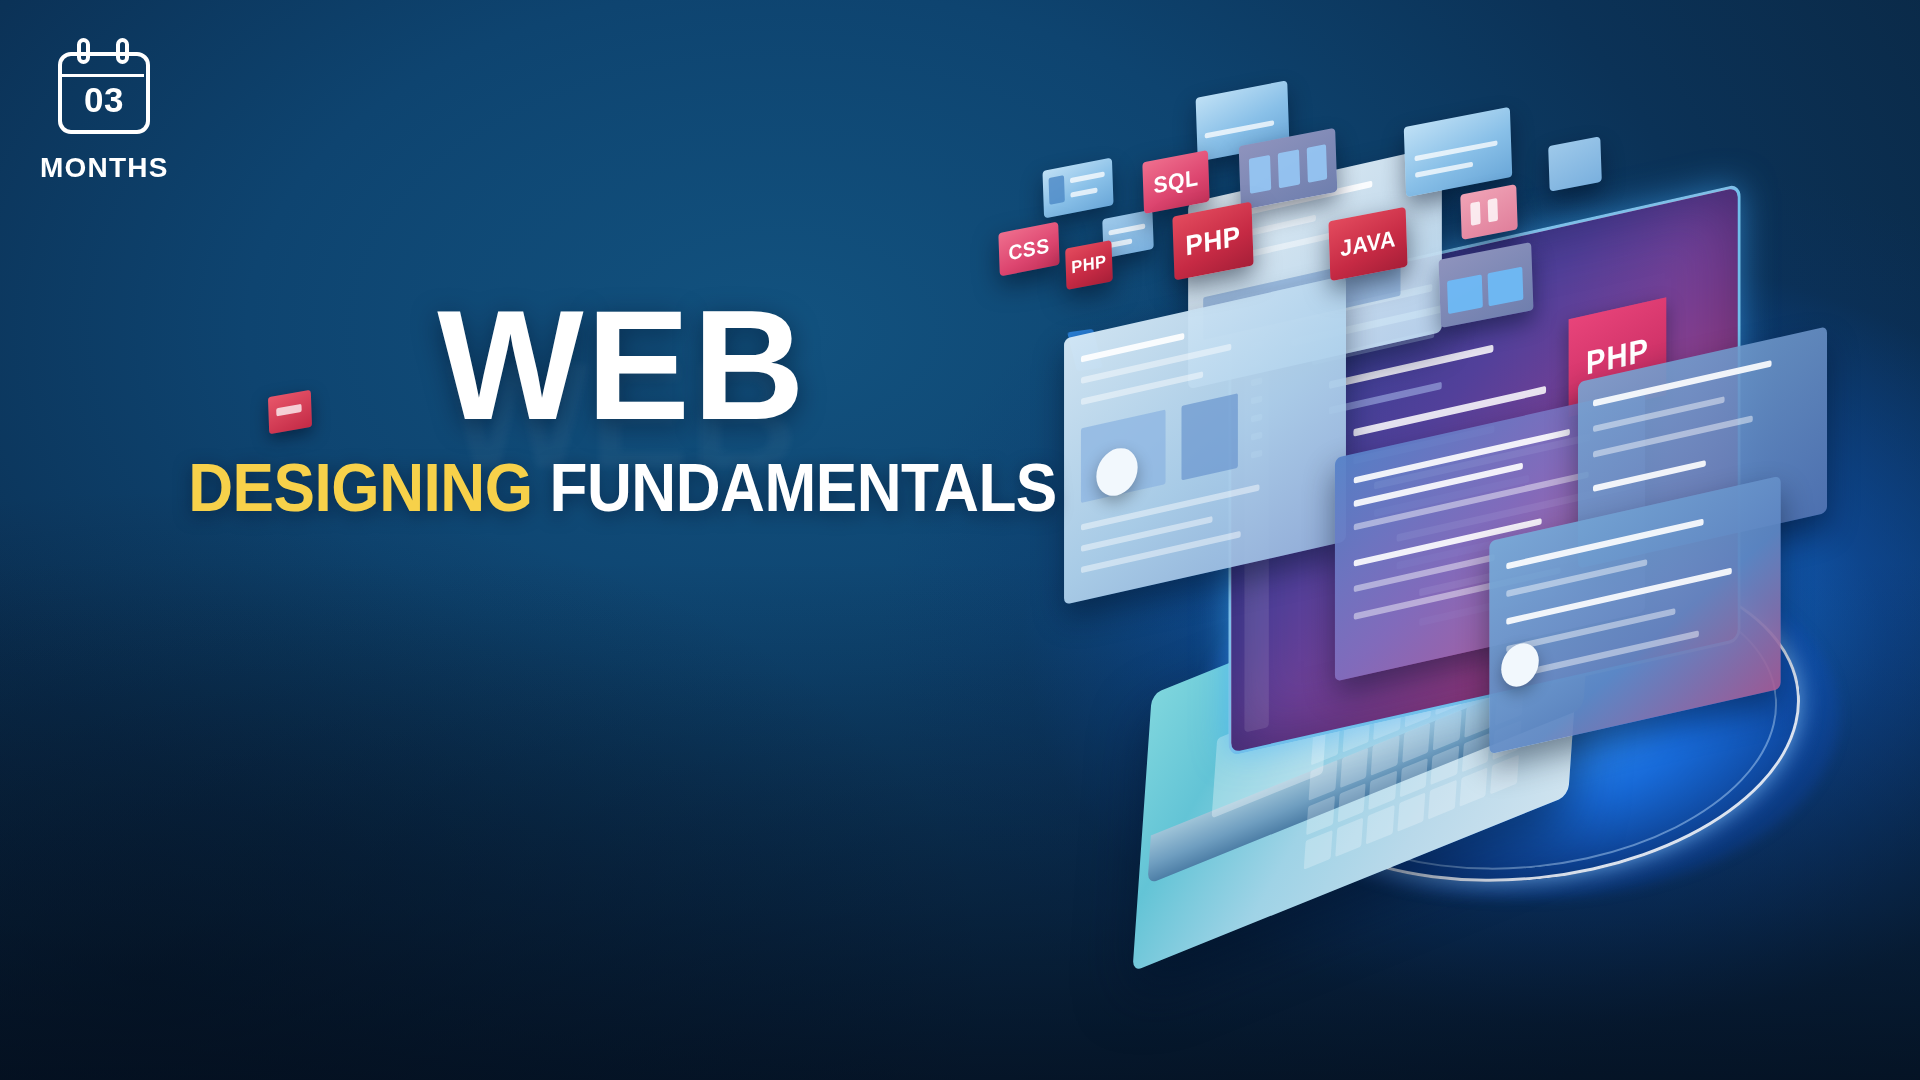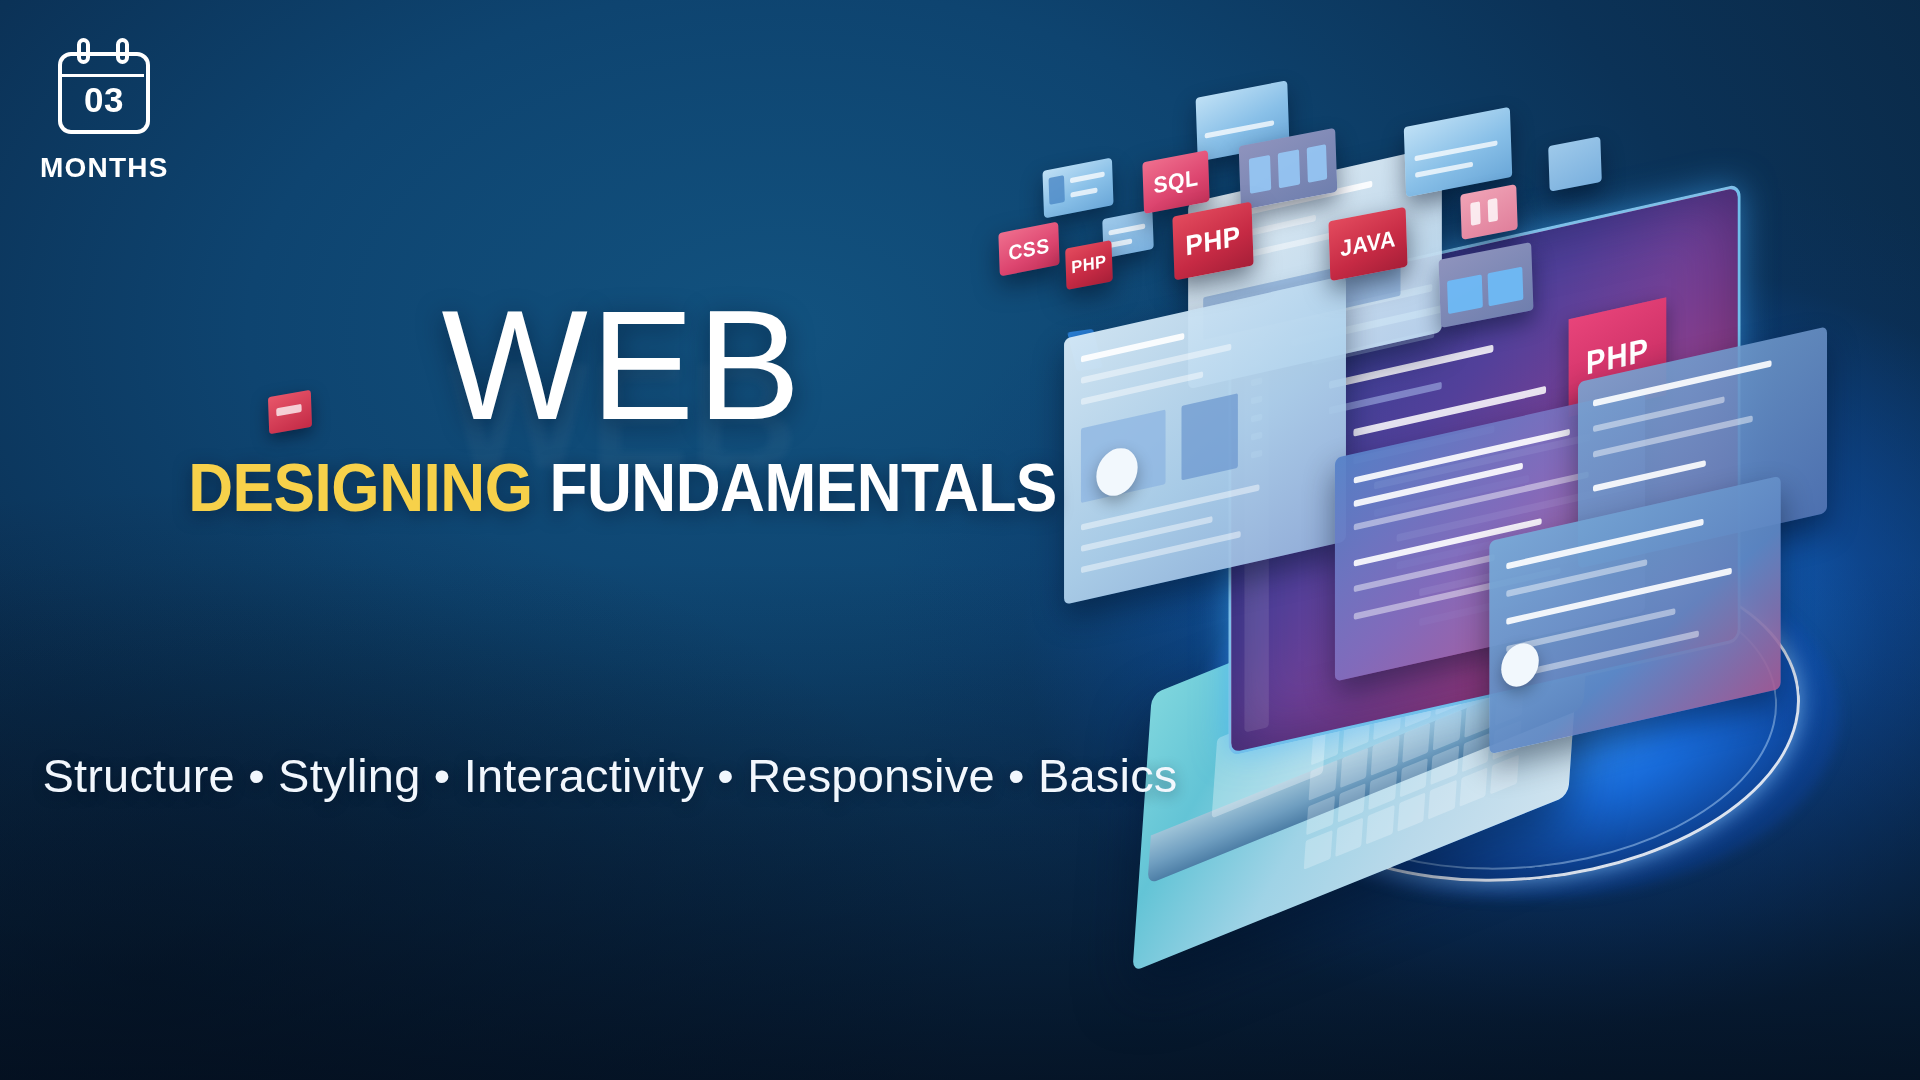--- a/index.html
+++ b/index.html
@@ -58,21 +58,21 @@
     color:#ffffff; font-size:28px; font-weight:bold; letter-spacing:1.2px;
   }
 
   
   .headline{
     position:absolute; left:0; top:292px; width:1245px;
     text-align:center; z-index:6;
   }
   .title-web{
     color:#ffffff;
-    font-size:155px; font-weight:normal; line-height:0.95;
+    font-size:155px; font-weight:bold; line-height:0.95;
     letter-spacing:3px;
     text-shadow:0 6px 26px rgba(0,16,40,0.55);
   }
   .subtitle{
     margin-top:14px;
     font-size:69px; font-weight:bold; line-height:1;
     letter-spacing:-0.5px;
     white-space:nowrap;
     transform:scaleX(0.9); transform-origin:center;
     text-shadow:0 4px 18px rgba(0,16,40,0.5);
@@ -444,16 +444,15 @@
   <div class="stray-chip"></div>
   <div class="stray-blue"></div>
 
   <div class="headline">
     <div class="title-web">WEB</div>
     <div class="subtitle">
       <span class="hl">DESIGNING</span><span>&nbsp;</span><span class="wt">FUNDAMENTALS</span>
     </div>
   </div>
 
-  <div class="tagline">Structure • Styling • Interactivity • Responsive • Basics</div>
 
   <div class="vignette"></div>
 </div>
 
 </body></html>

